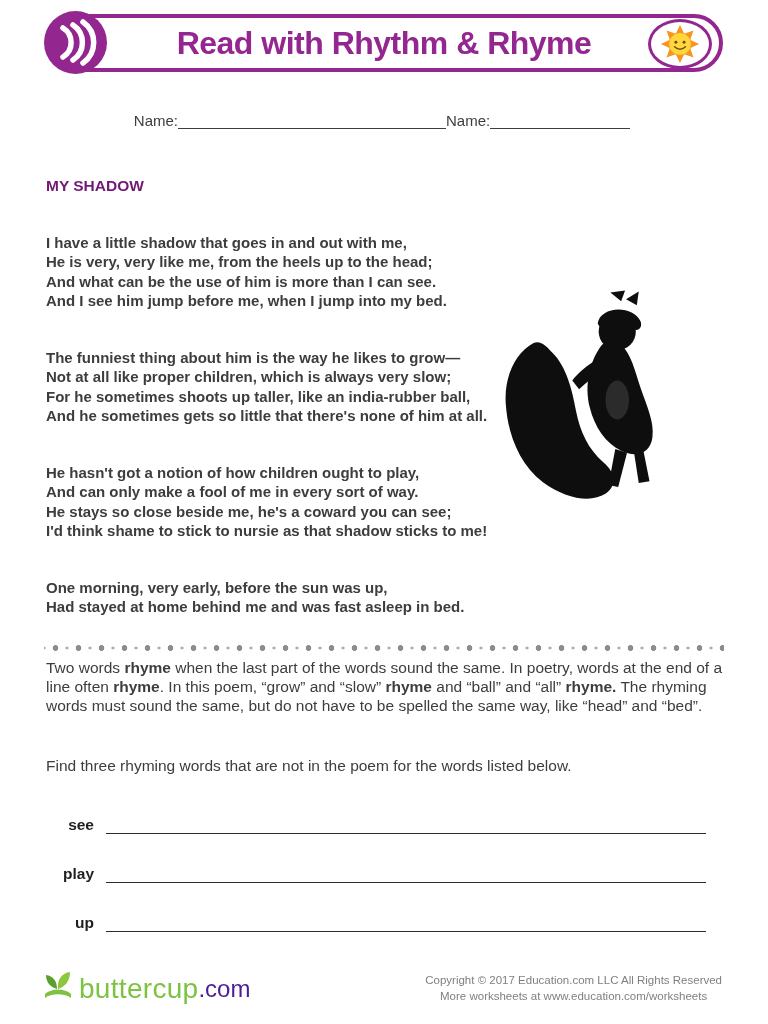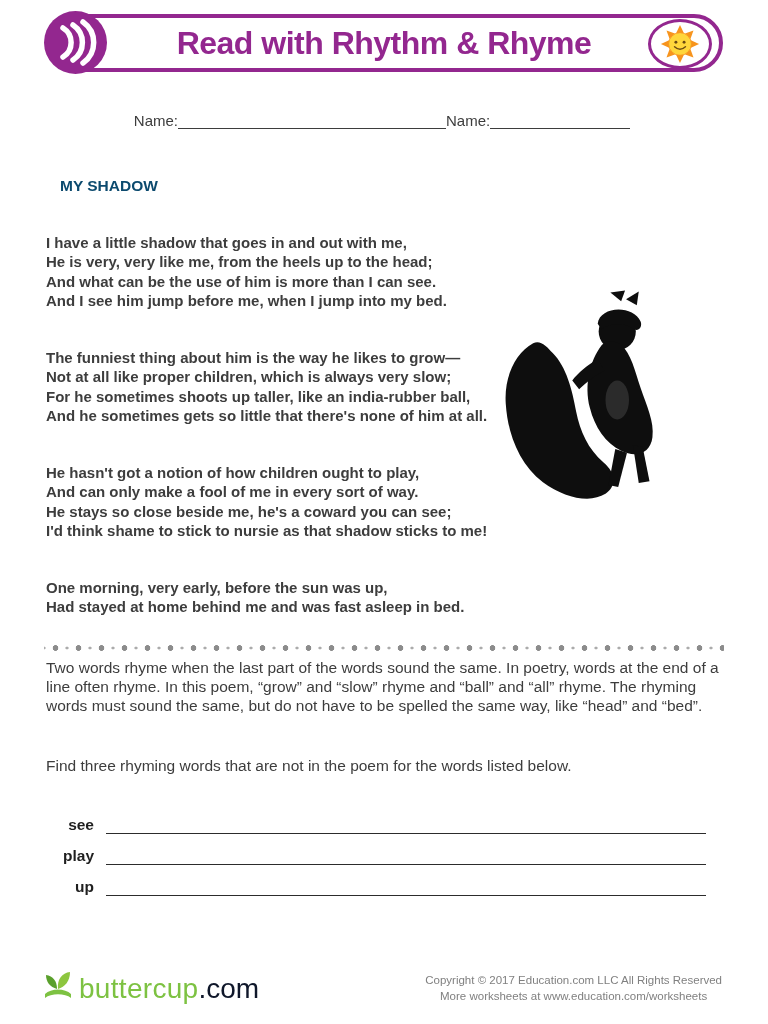--- a/index.html
+++ b/index.html
@@ -33,21 +33,21 @@
     position:absolute;top:112px;left:46px;right:50px;
     display:flex;justify-content:center;font-size:15px;
   }
   .field{display:flex;align-items:flex-end;}
   .blank{display:inline-block;border-bottom:1px solid #3d3d3d;height:14px;}
   .name-blank{width:268px;}
   .date-blank{width:140px;}
 
   
   .poem{position:absolute;top:176px;left:46px;width:480px;font-size:15px;line-height:19.5px;}
-  .poem-title{font-weight:bold;font-size:15.5px;color:#0c4a6e;margin-left:14px;}
+  .poem-title{font-weight:bold;font-size:15.5px;color:#701a75;}
   .poem-author{font-style:italic;}
   .stanza{margin:37px 0 0 0;font-weight:bold;}
   .poem-line{display:block;white-space:nowrap;}
 
   
   .illustration{position:absolute;top:280px;right:96px;width:176px;height:240px;}
   .illustration svg{display:block;width:100%;height:100%;}
 
   
   .divider{
@@ -55,36 +55,36 @@
     background-image:
       radial-gradient(circle,#8c8c8c 2.6px,transparent 3.1px),
       radial-gradient(circle,#ababab 1.3px,transparent 1.7px);
     background-size:23px 14px,23px 14px;
     background-position:0 center,11.5px center;
     background-repeat:repeat-x;
   }
 
   
   .rhyme-paragraph{position:absolute;top:658px;left:46px;right:40px;margin:0;font-size:15.5px;line-height:19px;}
-  .rhyme-paragraph b{font-weight:normal;margin-top:47px;}
+  .rhyme-paragraph b{font-weight:bold;margin-top:47px;}
   .find-instruction{position:absolute;top:757px;left:46px;right:40px;margin:0;font-size:15.5px;}
 
   
   .practice{position:absolute;top:816px;left:50px;right:62px;}
-  .practice-row{display:flex;align-items:center;margin-bottom:13px;}
+  .practice-row{display:flex;align-items:center;margin-bottom:31px;}
   .practice-label{font-weight:bold;font-size:15.5px;width:44px;text-align:right;margin-right:12px;line-height:18px;color:#1f1f1f;}
   .practice-line{flex:1;border-bottom:1.6px solid #2c2c2c;height:17px;}
 
   
   .footer{position:absolute;left:40px;right:46px;bottom:20px;display:flex;justify-content:space-between;align-items:flex-end;}
   .brand{display:flex;align-items:flex-end;}
   .brand-icon{width:36px;height:36px;margin-right:3px;}
   .brand-icon svg{display:block;width:100%;height:100%;}
   .brand-text{font-size:28px;color:#7dc242;letter-spacing:0.3px;line-height:30px;}
-  .brand-suffix{font-size:28px;color:#0f172a;line-height:30px;}
+  .brand-suffix{font-size:24px;color:#4c1d95;line-height:30px;}
   .copyright{text-align:center;font-size:11.5px;color:#808080;line-height:16px;}
 </style>
 </head>
 <body>
 
 <div class="page">
 
   <div class="banner">
     <div class="logo-circle">
       <svg viewBox="0 0 63 63">

